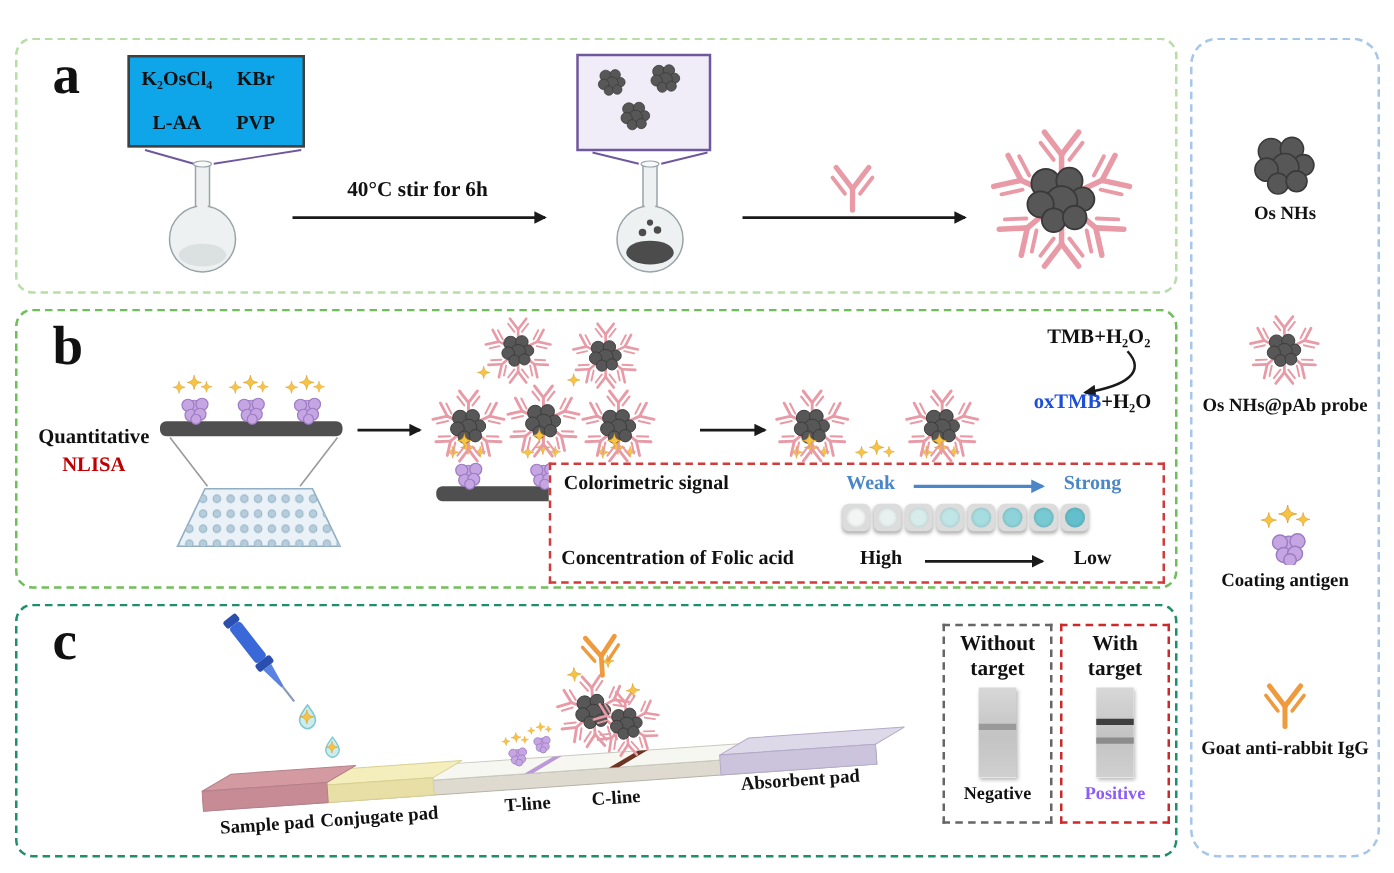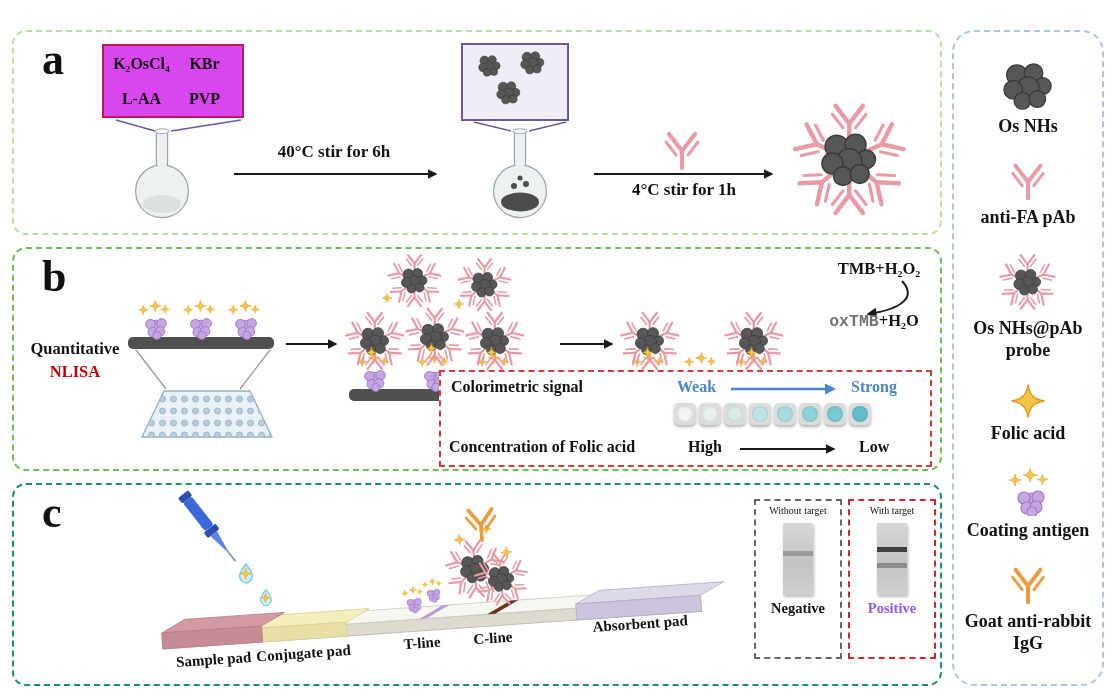--- a/index.html
+++ b/index.html
@@ -11,45 +11,45 @@
   .panel{position:absolute;box-sizing:border-box;border-radius:14px;background:#fff;}
   #panel-a{left:12px;top:30px;width:930px;height:205px;border:2.5px dashed #b9dda6;}
   #panel-b{left:12px;top:247px;width:930px;height:224px;border:2.5px dashed #6fbe59;}
   #panel-c{left:12px;top:483px;width:930px;height:203px;border:2.5px dashed #1f8f68;}
   #legend{left:952px;top:30px;width:152px;height:656px;border:2.5px dashed #a7c6e8;border-radius:22px;
     display:flex;flex-direction:column;justify-content:space-evenly;align-items:center;padding:8px 2px;}
   .layer{position:absolute;left:0;top:0;}
   .panel-letter{position:absolute;left:28px;top:6px;font-size:44px;font-weight:bold;line-height:1;z-index:3;}
   .lbl{position:absolute;font-weight:bold;z-index:3;}
   .center{text-align:center;}
-  #reagent-box{position:absolute;left:88px;top:12px;width:142px;height:74px;border:2px solid #be185d;
-    background:#d946ef;display:grid;grid-template-columns:1fr 1fr;align-items:center;justify-items:center;
+  #reagent-box{position:absolute;left:88px;top:12px;width:142px;height:74px;border:2px solid #404040;
+    background:#0ea5e9;display:grid;grid-template-columns:1fr 1fr;align-items:center;justify-items:center;
     font-weight:bold;font-size:16px;box-sizing:border-box;padding:0 6px;z-index:2;}
   .method{position:absolute;width:118px;text-align:center;font-weight:bold;font-size:16.5px;line-height:1.4;z-index:3;}
   .abbr{color:#c00000;}
-  .oxtmb{color:#737373;font-family:Liberation Mono, monospace;}
+  .oxtmb{color:#1d4ed8;}
   #colorimetric-box{position:absolute;left:425px;top:121px;width:493px;height:97px;border:2px dashed #d23b3b;
     box-sizing:border-box;background:#fff;z-index:3;}
   #colorimetric-box .lbl{font-size:16px;}
   .blue-txt{color:#4a86c8;}
   #wells{position:absolute;left:233px;top:31px;display:flex;gap:3px;}
   .well{width:22px;height:22px;border-radius:5px;background:#dcdcdc;box-shadow:0 2px 3px rgba(0,0,0,.3);
     display:flex;align-items:center;justify-content:center;}
   .well i{display:block;width:16px;height:16px;border-radius:50%;box-shadow:inset 0 0 3px rgba(0,0,0,.18);}
   .result-box{position:absolute;top:14px;width:88px;height:160px;border:2px dashed #666;box-sizing:border-box;
     text-align:center;padding:4px 2px;background:#fff;z-index:3;}
   #result-negative{left:740px;}
   #result-positive{left:834px;border-color:#cc2a2a;}
-  .result-title{font-weight:normal;font-size:10px;line-height:1.15;}
+  .result-title{font-weight:bold;font-size:17px;line-height:1.15;}
   .result-strip{width:30px;height:72px;margin:6px auto 5px;position:relative;
     background:linear-gradient(180deg,#d8d8d8,#c3c3c3 55%,#d0d0d0);box-shadow:1px 2px 3px rgba(0,0,0,.28);}
   .band{position:absolute;left:0;right:0;height:5px;}
   .result-verdict{font-weight:bold;font-size:14.5px;}
   .legend-item{display:flex;flex-direction:column;align-items:center;gap:4px;}
-  .legend-label{font-weight:bold;font-size:18px;text-align:center;line-height:1.2;max-width:142px;}
+  .legend-label{font-weight:bold;font-size:15px;text-align:center;line-height:1.2;max-width:142px;}
   .slab{font:bold 15px "Liberation Serif",serif;fill:#111;}
 </style>
 </head>
 <body>
 
 <svg width="0" height="0" style="position:absolute" aria-hidden="true">
   <defs>
     <marker id="ah" markerUnits="userSpaceOnUse" markerWidth="11" markerHeight="10" refX="8.5" refY="5" orient="auto">
       <path d="M0,0 L10,5 L0,10 Z" fill="#1a1a1a"></path>
     </marker>
@@ -120,21 +120,20 @@
   <div class="panel-letter">a</div>
 
   <div id="reagent-box">
     <span>K₂OsCl₄</span>
     <span>KBr</span>
     <span>L-AA</span>
     <span>PVP</span>
   </div>
 
   <div class="lbl center" style="left:215px;top:110px;width:210px;font-size:17px;">40°C stir for 6h</div>
-  <div class="lbl center" style="left:575px;top:148px;width:190px;font-size:17px;">4°C stir for 1h</div>
 
   <svg class="layer" width="925" height="200">
     <line x1="102" y1="88" x2="141" y2="99" stroke="#6f579e" stroke-width="1.5"></line>
     <line x1="227" y1="88" x2="157" y2="99" stroke="#6f579e" stroke-width="1.5"></line>
     <g>
       <use href="#flask" transform="translate(116,96) scale(0.8)"></use>
       <ellipse cx="148" cy="172" rx="19" ry="9" fill="#dbe0e0"></ellipse>
     </g>
     <line x1="220" y1="142" x2="422" y2="142" stroke="#1a1a1a" stroke-width="2.2" marker-end="url(#ah)"></line>
     <g>
@@ -327,36 +326,24 @@
 </div>
 
 <div class="panel" id="legend">
   <div class="legend-item">
     <svg width="54" height="50" viewBox="2 2 56 54">
       <use href="#np-cluster"></use>
     </svg>
     <div class="legend-label">Os NHs</div>
   </div>
   <div class="legend-item">
-    <svg width="42" height="44" viewBox="-2 2 44 44" color="#e89aa6">
-      <use href="#antibody"></use>
-    </svg>
-    <div class="legend-label">anti-FA pAb</div>
-  </div>
-  <div class="legend-item">
     <svg width="66" height="64" viewBox="-16 -14 124 122">
       <use href="#probe"></use>
     </svg>
     <div class="legend-label">Os NHs@pAb probe</div>
-  </div>
-  <div class="legend-item">
-    <svg width="36" height="36" viewBox="-1 -1 24 24">
-      <use href="#star4"></use>
-    </svg>
-    <div class="legend-label">Folic acid</div>
   </div>
   <div class="legend-item">
     <svg width="50" height="50" viewBox="-4 -10 42 50">
       <use href="#coating-antigen"></use>
     </svg>
     <div class="legend-label">Coating antigen</div>
   </div>
   <div class="legend-item">
     <svg width="42" height="44" viewBox="-2 2 44 44" color="#f09a3e">
       <use href="#antibody"></use>

